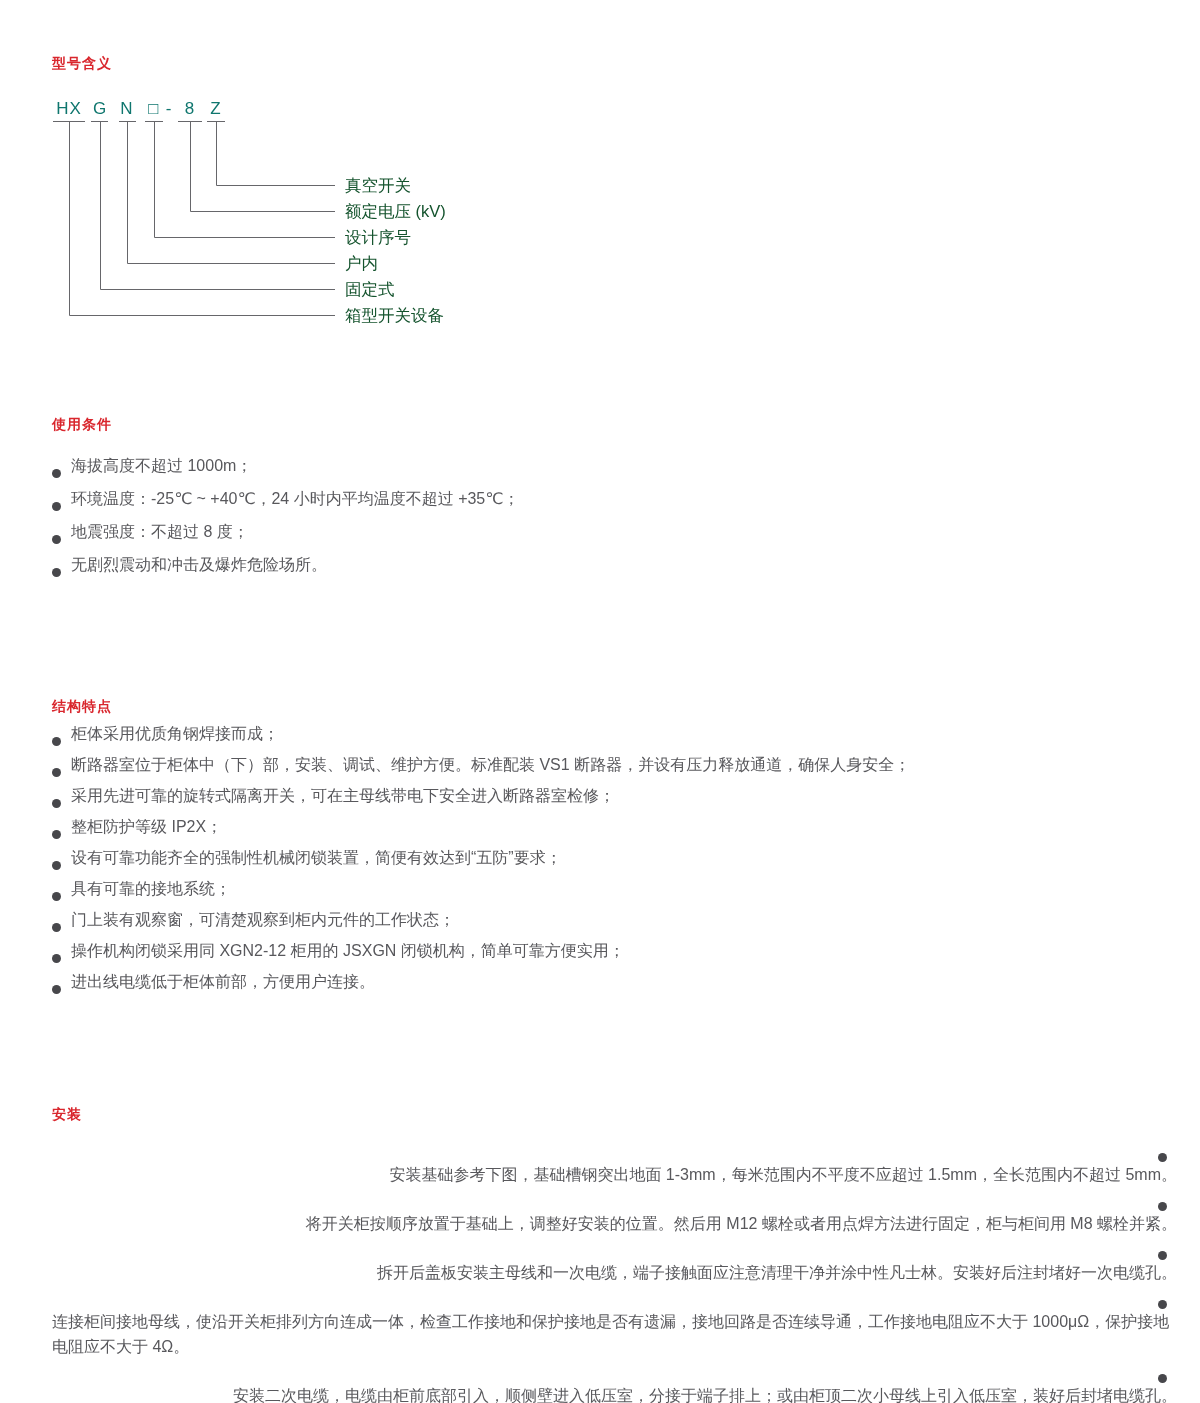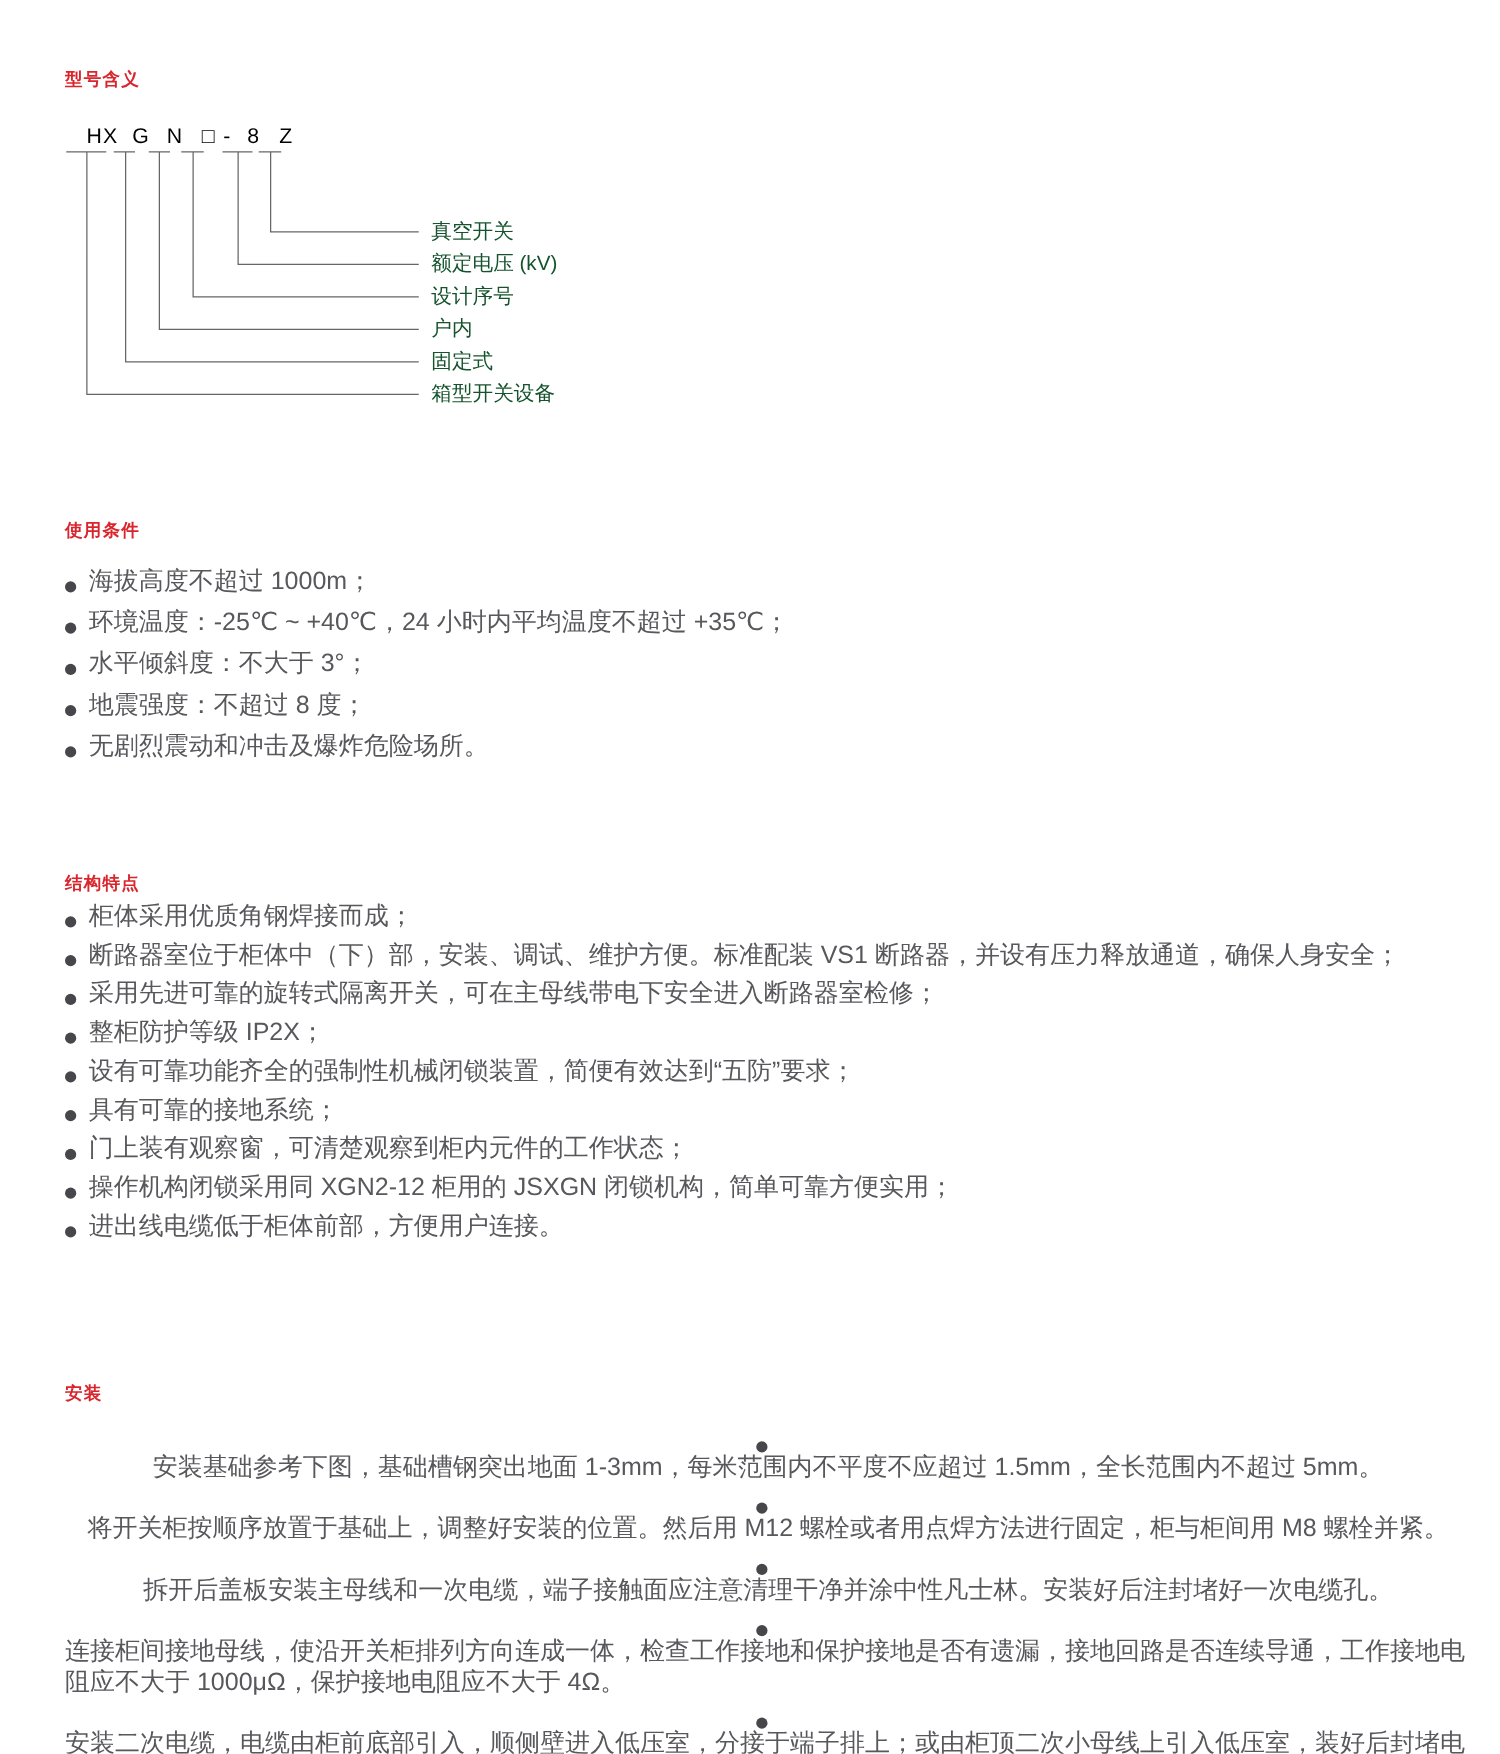--- a/index.html
+++ b/index.html
@@ -20,22 +20,22 @@
   .section-heading {
     font-size: 14px;
     font-weight: bold;
     color: #d9262d;
     line-height: 26px;
     letter-spacing: 1px;
   }
   ul.bullet-list { list-style: none; }
   ul.bullet-list li {
     display: flex;
-    align-items: center;
-    font-size: 20px;
+    align-items: flex-end;
+    font-size: 16px;
     line-height: 25px;
   }
   .dot {
     width: 9px; height: 9px;
     border-radius: 50%;
     background: #47474b;
     flex: 0 0 9px;
     margin: 8px 10px 0 0;
   }
   .txt { flex: 1; }
@@ -46,24 +46,23 @@
   #features-list li { margin-bottom: 6px; }
   #installation-list { margin-top: 18px; }
   #installation-list li { margin-bottom: 7px; flex-direction: column; }
   
   .code-part {
     position: absolute;
     top: 49px;
     transform: translateX(-50%);
     font-size: 17px;
     line-height: 20px;
-    color: #000000;
+    color: #0f766e;
     letter-spacing: 1px;
     white-space: nowrap;
-    margin-left: 13px;
   }
   .diagram-svg { position: absolute; left: 0; top: 68px; }
   .diagram-label {
     position: absolute;
     left: 293px;
     font-size: 16.5px;
     line-height: 24px;
     color: #14532d;
     white-space: nowrap;
   }
@@ -117,24 +116,20 @@
       <li>
           <span class="dot"></span>
           <span class="txt">海拔高度不超过 1000m；</span>
         </li>
       <li>
           <span class="dot"></span>
           <span class="txt">环境温度：-25℃ ~ +40℃，24 小时内平均温度不超过 +35℃；</span>
         </li>
       <li>
           <span class="dot"></span>
-          <span class="txt">水平倾斜度：不大于 3°；</span>
-        </li>
-      <li>
-          <span class="dot"></span>
           <span class="txt">地震强度：不超过 8 度；</span>
         </li>
       <li>
           <span class="dot"></span>
           <span class="txt">无剧烈震动和冲击及爆炸危险场所。</span>
         </li>
     </ul>
   </section>
 
   <section class="section" style="top:693px">

